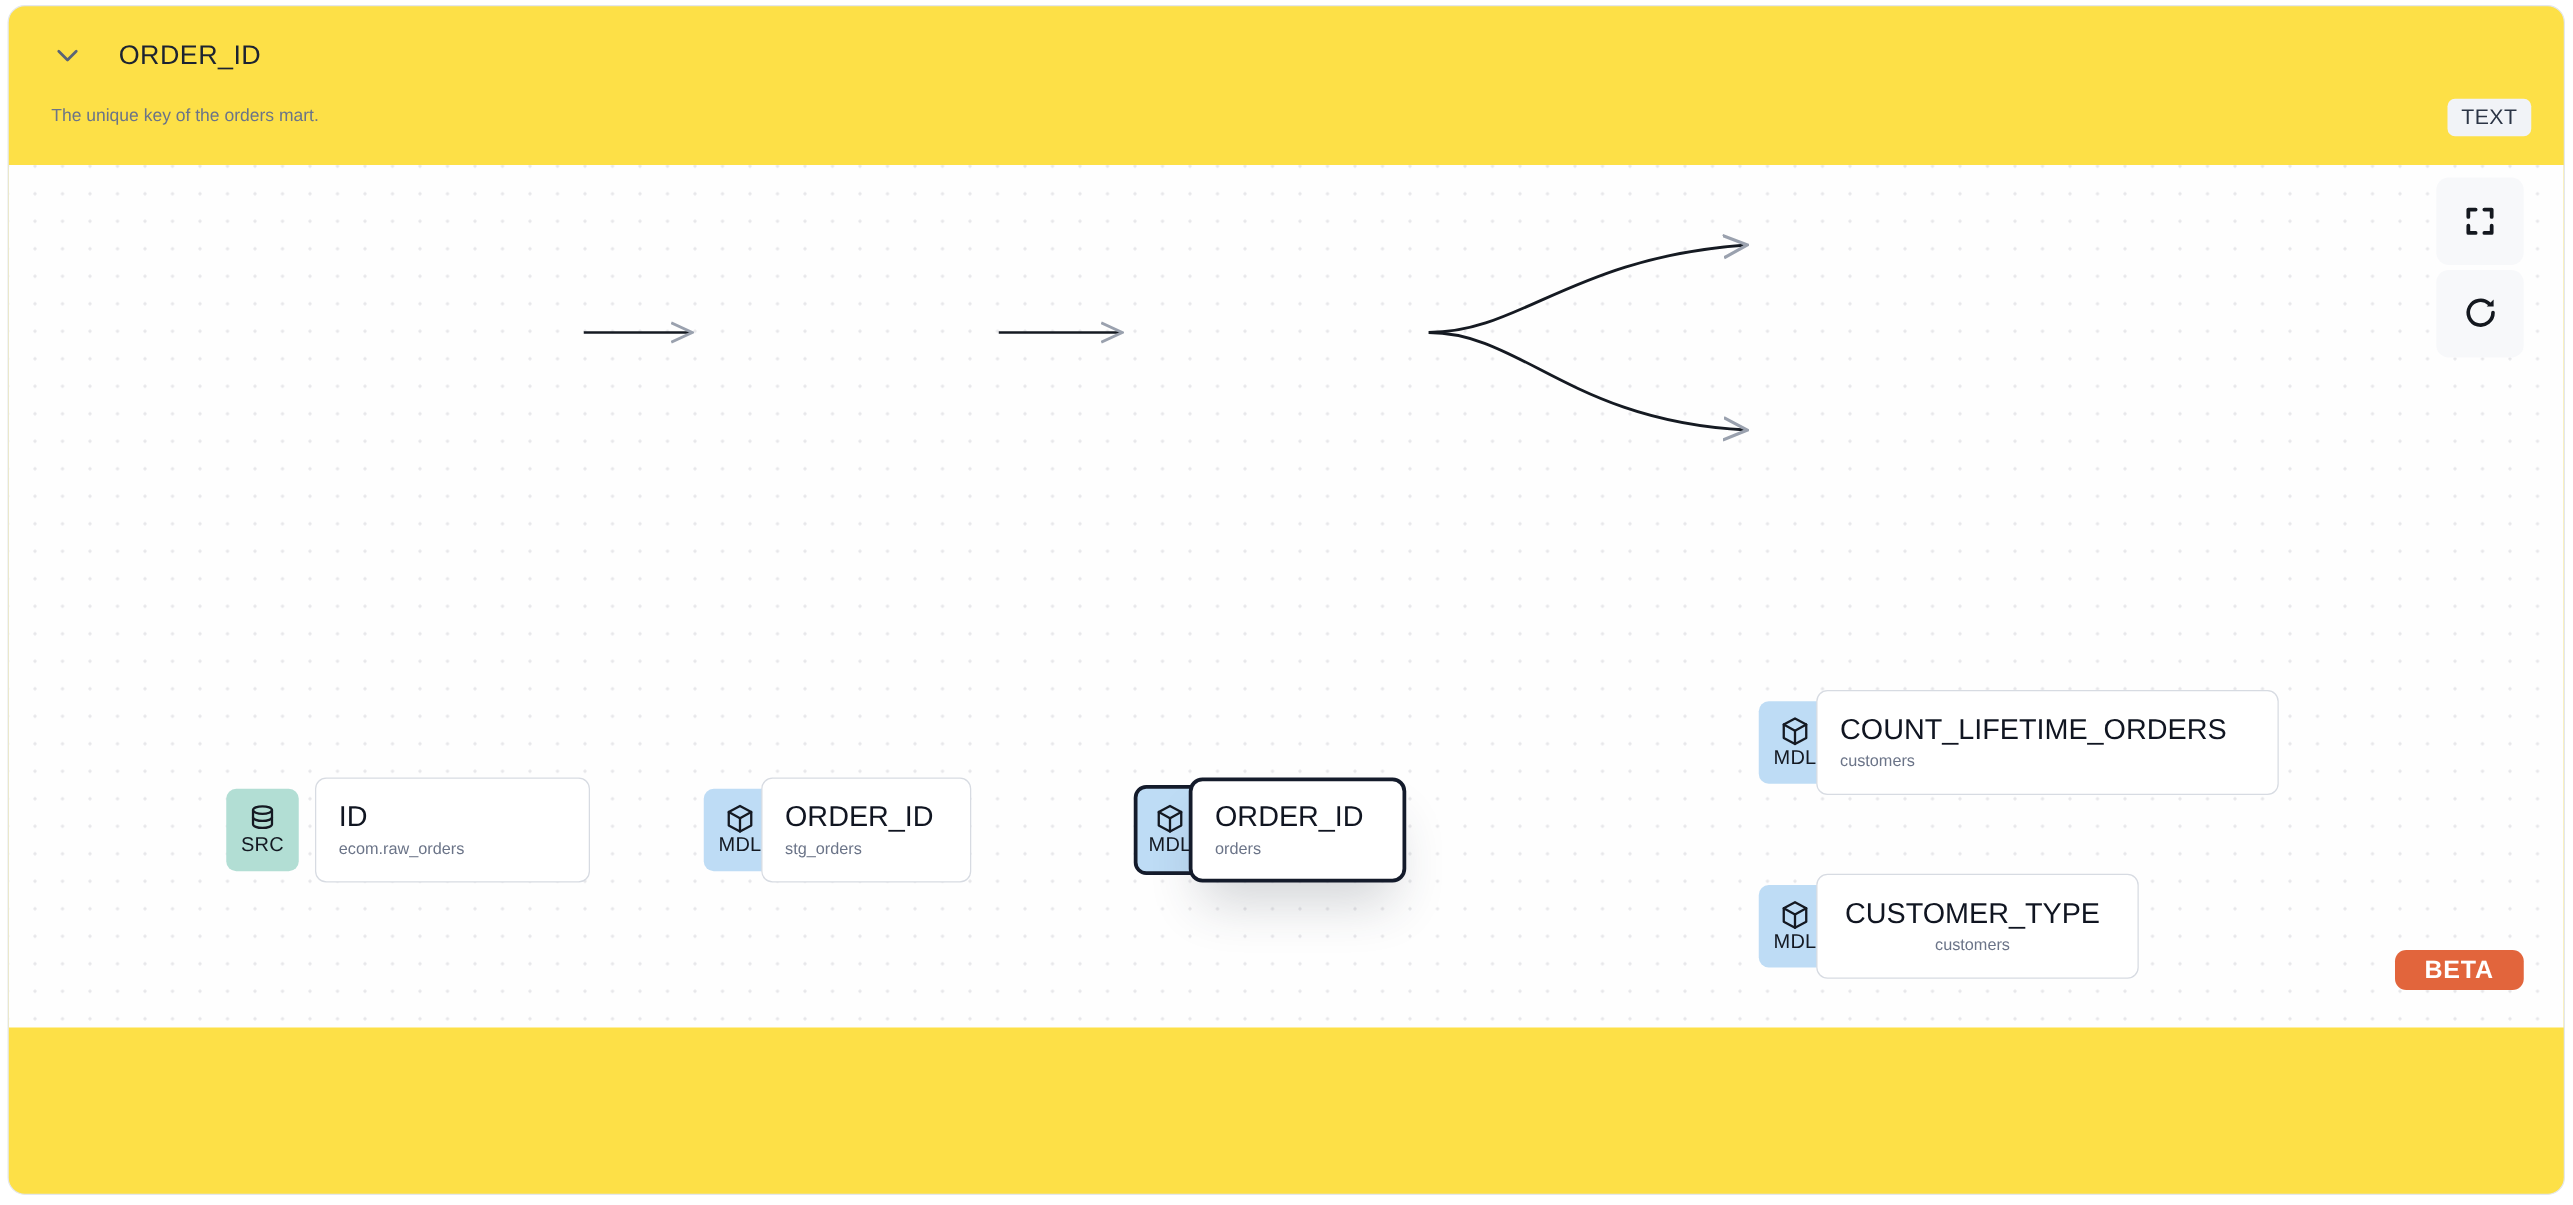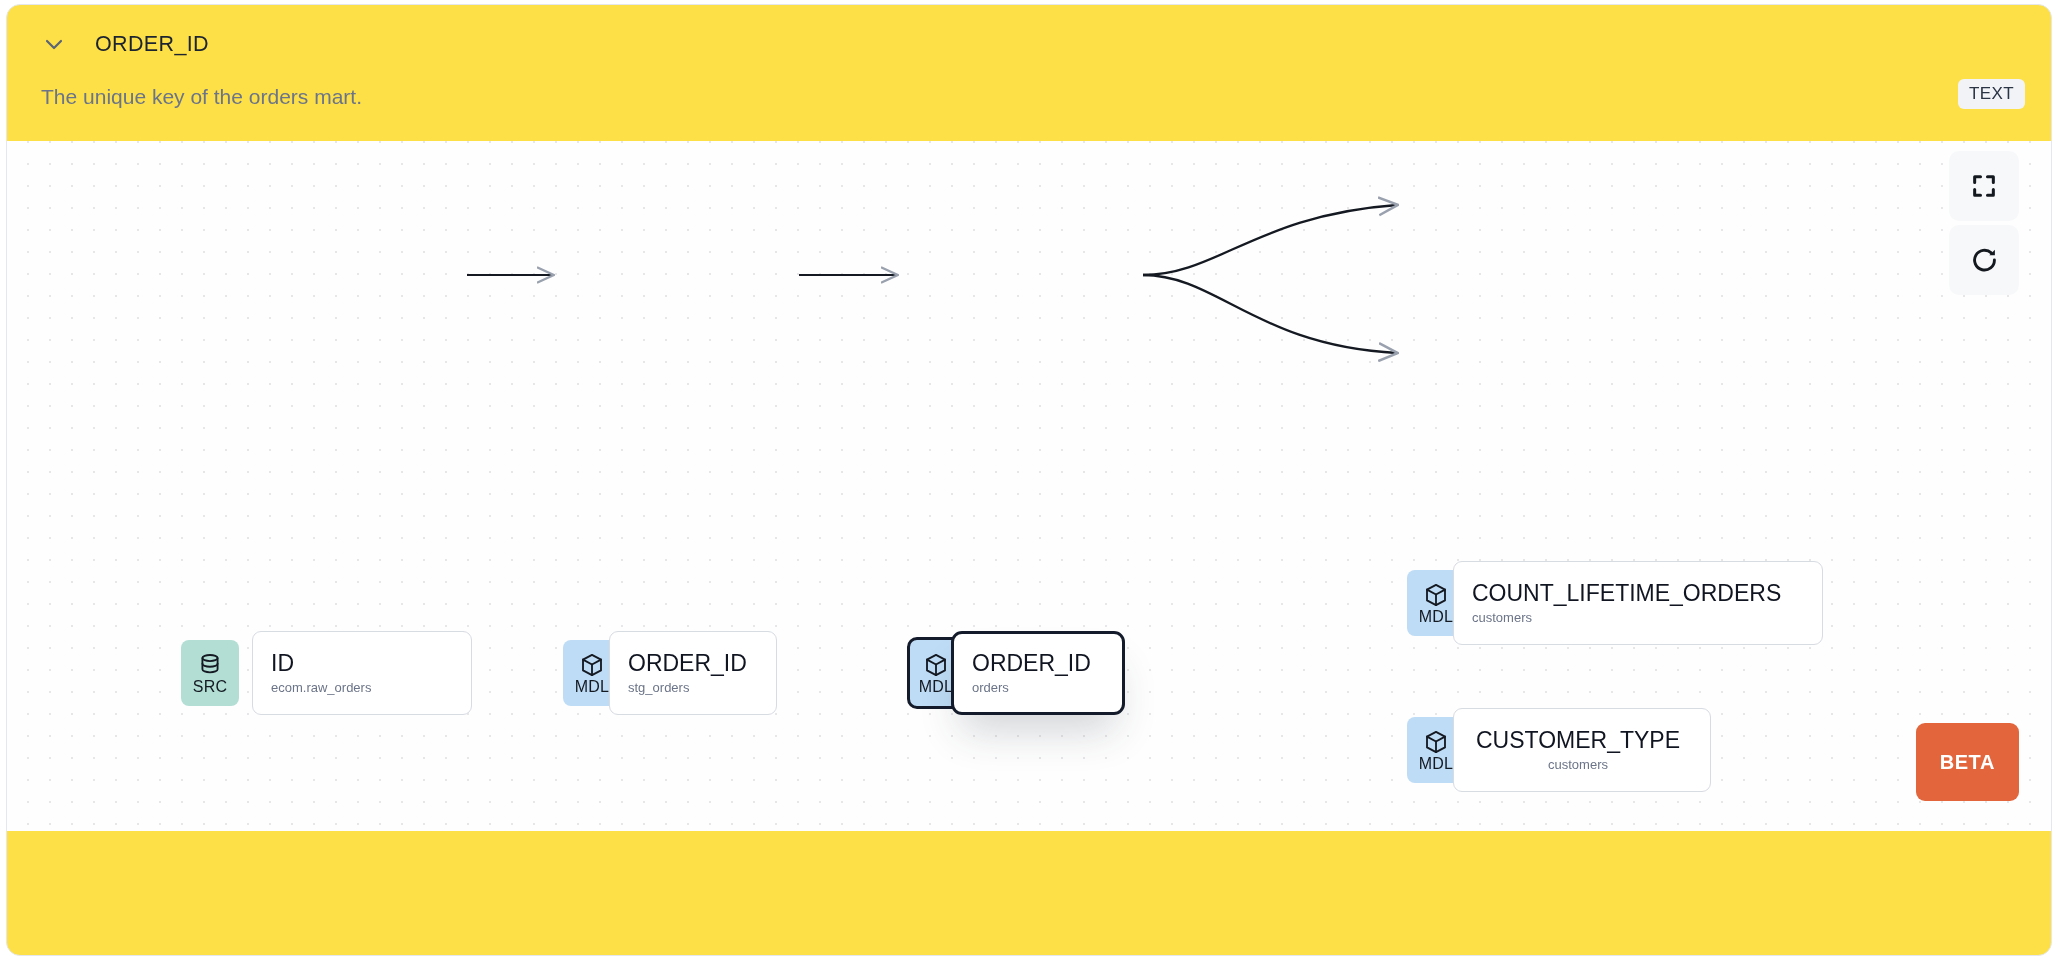--- a/index.html
+++ b/index.html
@@ -61,21 +61,21 @@
     border-radius: 6px;
     line-height: 1;
     margin-top: 48px;
   }
 
   
   .desc-row {
     padding: 0 34px 30px 34px;
   }
   .desc {
-    font-size: 21px;
+    font-size: 14px;
     color: #6b7488;
     line-height: 1.35;
   }
 
   
   .tests {
     background: #f8f9fb;
     border-top: 1px solid #edf0f4;
     border-bottom: 1px solid #e9ecf1;
     padding: 20px 0 24px 0;
@@ -222,21 +222,21 @@
   
   .beta {
     position: absolute;
     right: 32px;
     bottom: 30px;
     background: #e2653c;
     color: #ffffff;
     font-size: 20px;
     font-weight: 700;
     letter-spacing: 0.6px;
-    padding: 29px 24px;
+    padding: 6px 24px;
     border-radius: 9px;
     cursor: pointer;
     z-index: 5;
     line-height: 1;
   }
 </style>
 </head>
 <body>
 
 <div class="card">

